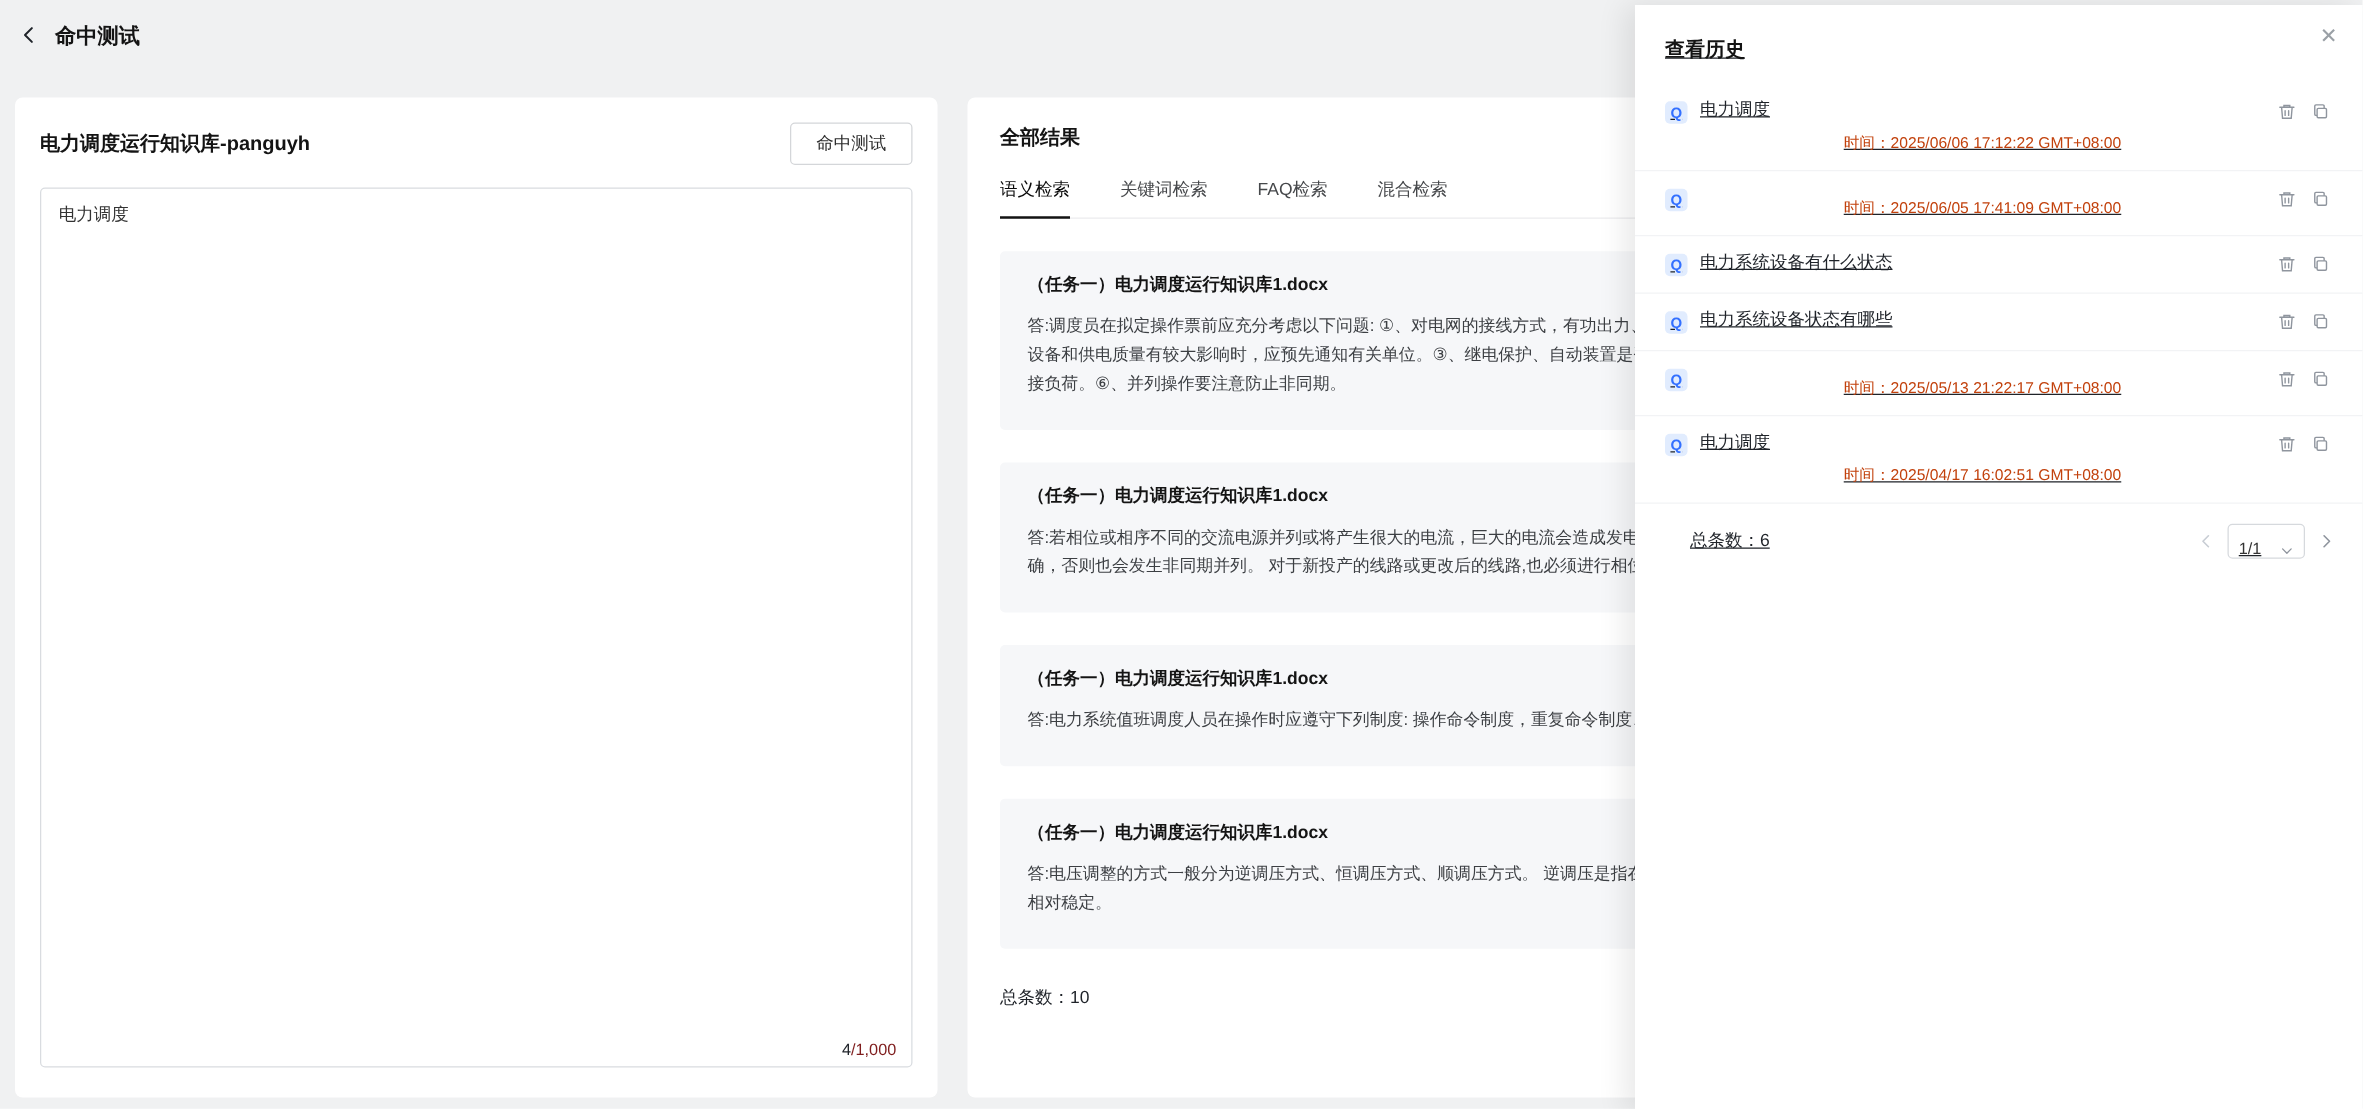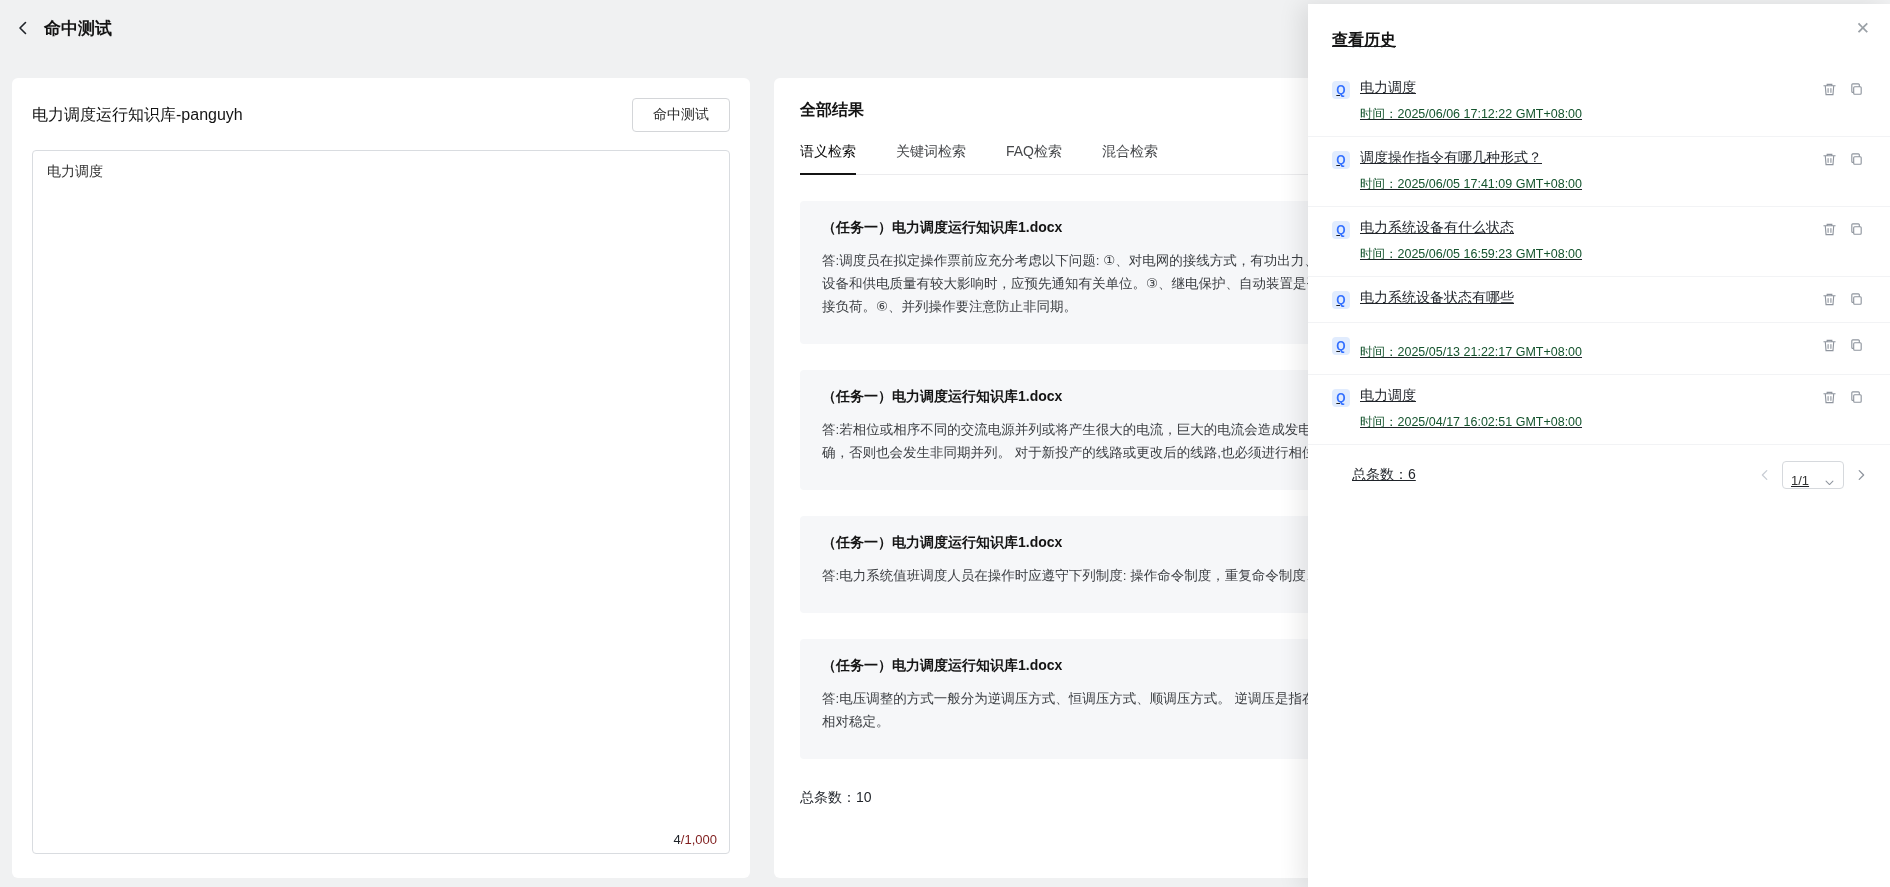--- a/index.html
+++ b/index.html
@@ -17,21 +17,21 @@
   .top-header { position:absolute; top:0; left:0; height:56px; display:flex; align-items:center; padding-left:14px; gap:12px; }
   .back-btn { display:flex; align-items:center; cursor:pointer; color:#1f2329; }
   .page-title { font-size:17px; font-weight:bold; color:#141414; }
 
   
   .panel { position:absolute; background:#fff; border-radius:6px; }
 
   
   .left-panel { left:12px; top:78px; width:738px; height:800px; padding:20px; }
   .left-head { display:flex; justify-content:space-between; align-items:center; }
-  .kb-title { font-size:16px; font-weight:normal; color:#141414; }
+  .kb-title { font-size:16px; font-weight:bold; color:#141414; }
   .test-btn { background:#fff; border:1px solid #d4d6d9; border-radius:4px; padding:7px 20px; font-size:14px; color:#2b2b2b; cursor:pointer; font-family:inherit; }
   .textarea-wrap { position:relative; margin-top:18px; height:calc(100% - 56px); border:1px solid #d9dce0; border-radius:4px; background:#fff; }
   .query-textarea { width:100%; height:100%; border:none; outline:none; resize:none; padding:12px 14px; font-size:14px; font-family:inherit; color:#333; background:transparent; }
   .char-count { position:absolute; right:12px; bottom:6px; font-size:13px; color:#1f2329; }
   .char-count .limit { color:#7f1d1d; }
 
   
   .results-panel { left:774px; top:78px; width:1104px; height:800px; padding:22px 26px; overflow:hidden; }
   .results-title { font-size:16px; font-weight:bold; color:#141414; }
   .tabs { display:flex; gap:40px; margin-top:22px; border-bottom:1px solid #ececee; }
@@ -46,21 +46,21 @@
   
   .drawer { position:fixed; top:4px; right:0; width:582px; height:100%; background:#fff; box-shadow:-8px 0 22px rgba(0,0,0,0.09); z-index:10;text-decoration:underline; }
   .drawer-head { padding:26px 28px 16px 24px; position:relative; }
   .drawer-title { font-size:16px; font-weight:bold; color:#141414; }
   .close-btn { position:absolute; top:16px; right:20px; font-size:17px; color:#9aa0a6; cursor:pointer; line-height:1; }
   .history-list { }
   .history-item { display:flex; align-items:flex-start; gap:10px; padding:12px 26px 13px 24px; border-bottom:1px solid #f2f3f5; }
   .q-badge { width:18px; height:18px; border-radius:4px; background:#e1ecfe; color:#3370ff; font-size:12px; font-weight:bold; display:flex; align-items:center; justify-content:center; margin-top:2px; flex:0 0 auto; }
   .hist-main { flex:1; min-width:0; }
   .hist-q { font-size:14px; color:#1f2329; }
-  .hist-time { font-size:12.5px; color:#14532d; margin-top:9px; }
+  .hist-time { font-size:12.5px; color:#c2410c; margin-top:9px;text-align:center; }
   .hist-actions { display:flex; gap:12px; color:#8f959e; margin-top:3px; }
   .icon-btn { cursor:pointer; display:flex; color:#8f959e; }
 
   .drawer-footer { display:flex; justify-content:space-between; align-items:center; padding:16px 22px 0 24px;margin-left:20px; }
   .df-total { font-size:14px; color:#1f2329; }
   .pager { display:flex; align-items:center; gap:10px; }
   .pg-chevron { display:flex; cursor:pointer; color:#8f959e; }
   .pg-chevron.prev { color:#c8cdd4; }
   .page-select { border:1px solid #d6d9dd; border-radius:4px; height:28px; min-width:62px; display:flex; align-items:flex-end; justify-content:space-between; gap:8px; padding:0 8px; font-size:13px; color:#333; cursor:pointer; background:#fff; }
   .page-select .caret { display:flex; color:#8f959e; }
@@ -150,21 +150,20 @@
               <rect x="5" y="5" width="8" height="8" rx="1"></rect>
               <path d="M11 5V3a1 1 0 0 0-1-1H4a1 1 0 0 0-1 1v7a1 1 0 0 0 1 1h1"></path>
             </svg>
           </span>
       </div>
     </div>
 
     <div class="history-item">
       <span class="q-badge">Q</span>
       <div class="hist-main">
-        <div class="hist-q">调度操作指令有哪几种形式？</div>
         <div class="hist-time">时间：2025/06/05 17:41:09 GMT+08:00</div>
       </div>
       <div class="hist-actions">
         <span class="icon-btn">
             <svg width="15" height="15" viewBox="0 0 16 16" fill="none" stroke="currentColor" stroke-width="1.2" stroke-linecap="round">
               <path d="M2 4h12M5.5 4V2.5h5V4M3.5 4l.8 9.5h7.4l.8-9.5M6.5 7v4M9.5 7v4"></path>
             </svg>
           </span>
         <span class="icon-btn">
             <svg width="15" height="15" viewBox="0 0 16 16" fill="none" stroke="currentColor" stroke-width="1.2" stroke-linejoin="round">
@@ -172,21 +171,20 @@
               <path d="M11 5V3a1 1 0 0 0-1-1H4a1 1 0 0 0-1 1v7a1 1 0 0 0 1 1h1"></path>
             </svg>
           </span>
       </div>
     </div>
 
     <div class="history-item">
       <span class="q-badge">Q</span>
       <div class="hist-main">
         <div class="hist-q">电力系统设备有什么状态</div>
-        <div class="hist-time">时间：2025/06/05 16:59:23 GMT+08:00</div>
       </div>
       <div class="hist-actions">
         <span class="icon-btn">
             <svg width="15" height="15" viewBox="0 0 16 16" fill="none" stroke="currentColor" stroke-width="1.2" stroke-linecap="round">
               <path d="M2 4h12M5.5 4V2.5h5V4M3.5 4l.8 9.5h7.4l.8-9.5M6.5 7v4M9.5 7v4"></path>
             </svg>
           </span>
         <span class="icon-btn">
             <svg width="15" height="15" viewBox="0 0 16 16" fill="none" stroke="currentColor" stroke-width="1.2" stroke-linejoin="round">
               <rect x="5" y="5" width="8" height="8" rx="1"></rect>

